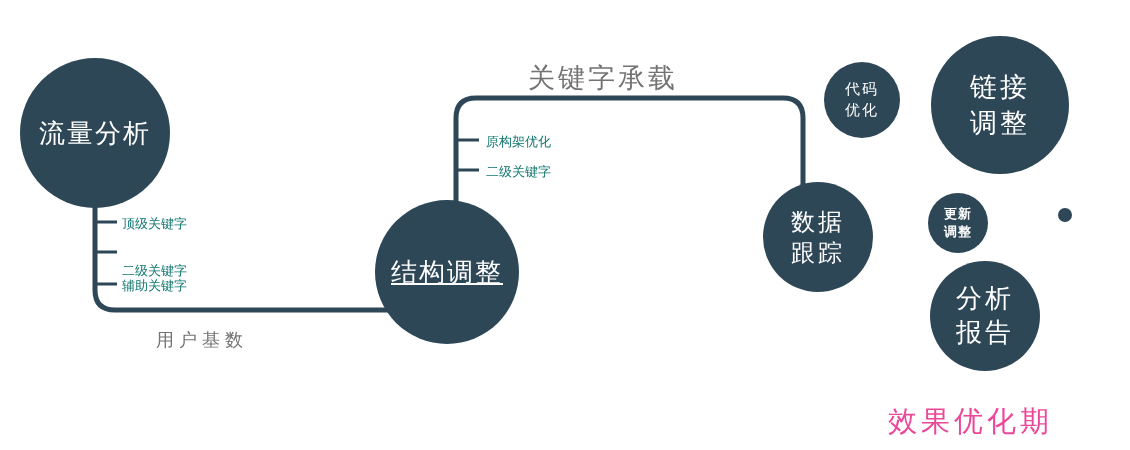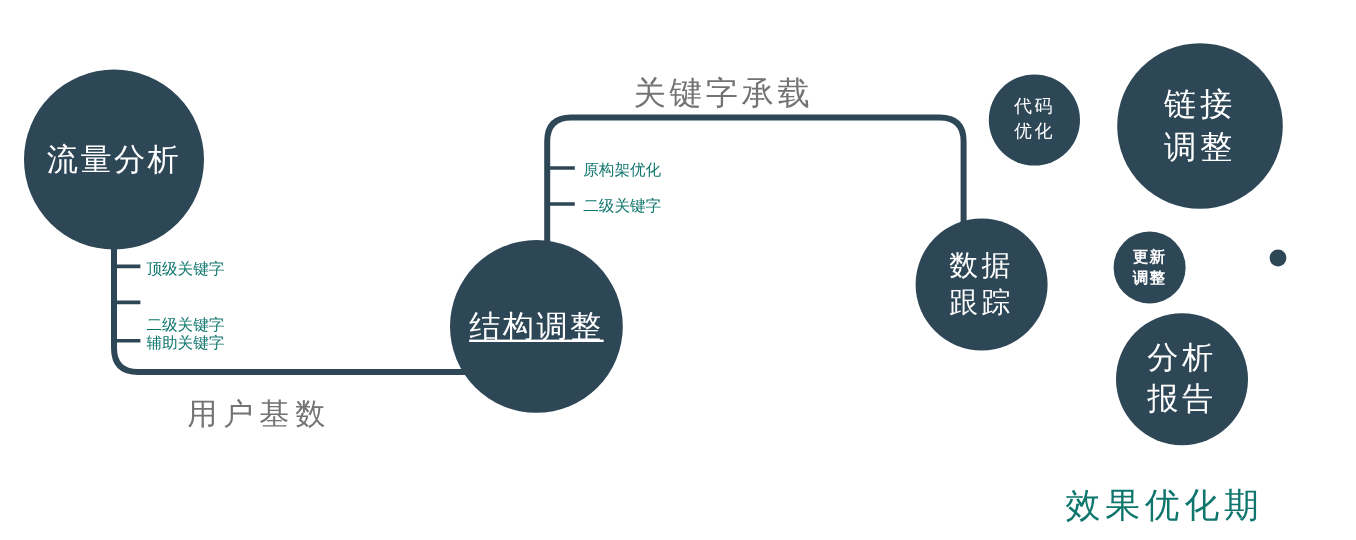--- a/index.html
+++ b/index.html
@@ -41,42 +41,42 @@
 
   .edge-label {
     position: absolute;
     color: #737373;
     font-weight: normal;
     z-index: 3;
     white-space: nowrap;
     user-select: none;
   }
   .lbl-keyword  { left: 528px; top: 60px;  font-size: 27px; letter-spacing: 3px; }
-  .lbl-userbase { left: 156px; top: 328px; font-size: 25px; letter-spacing: 5px; }
+  .lbl-userbase { left: 156px; top: 328px; font-size: 18px; letter-spacing: 5px; }
 
   .tick-label {
     position: absolute;
     color: #0f766e;
     font-size: 13px;
     z-index: 3;
     white-space: nowrap;
     user-select: none;
   }
   .t-l0 { left: 122px; top: 215px; font-family: Liberation Serif, serif; }
   .t-l1 { left: 122px; top: 262px; }
   .t-l2 { left: 122px; top: 277px; text-align: right; }
   .t-m0 { left: 486px; top: 133px; }
   .t-m1 { left: 486px; top: 163px; }
 
   .footer-label {
     position: absolute;
     left: 888px; top: 402px;
     font-size: 29px;
     letter-spacing: 4px;
-    color: #0f766e;
+    color: #ec4899;
     z-index: 3;
     white-space: nowrap;
     user-select: none;
   }
 </style>
 </head>
 <body>
 
 <div class="canvas">
 

